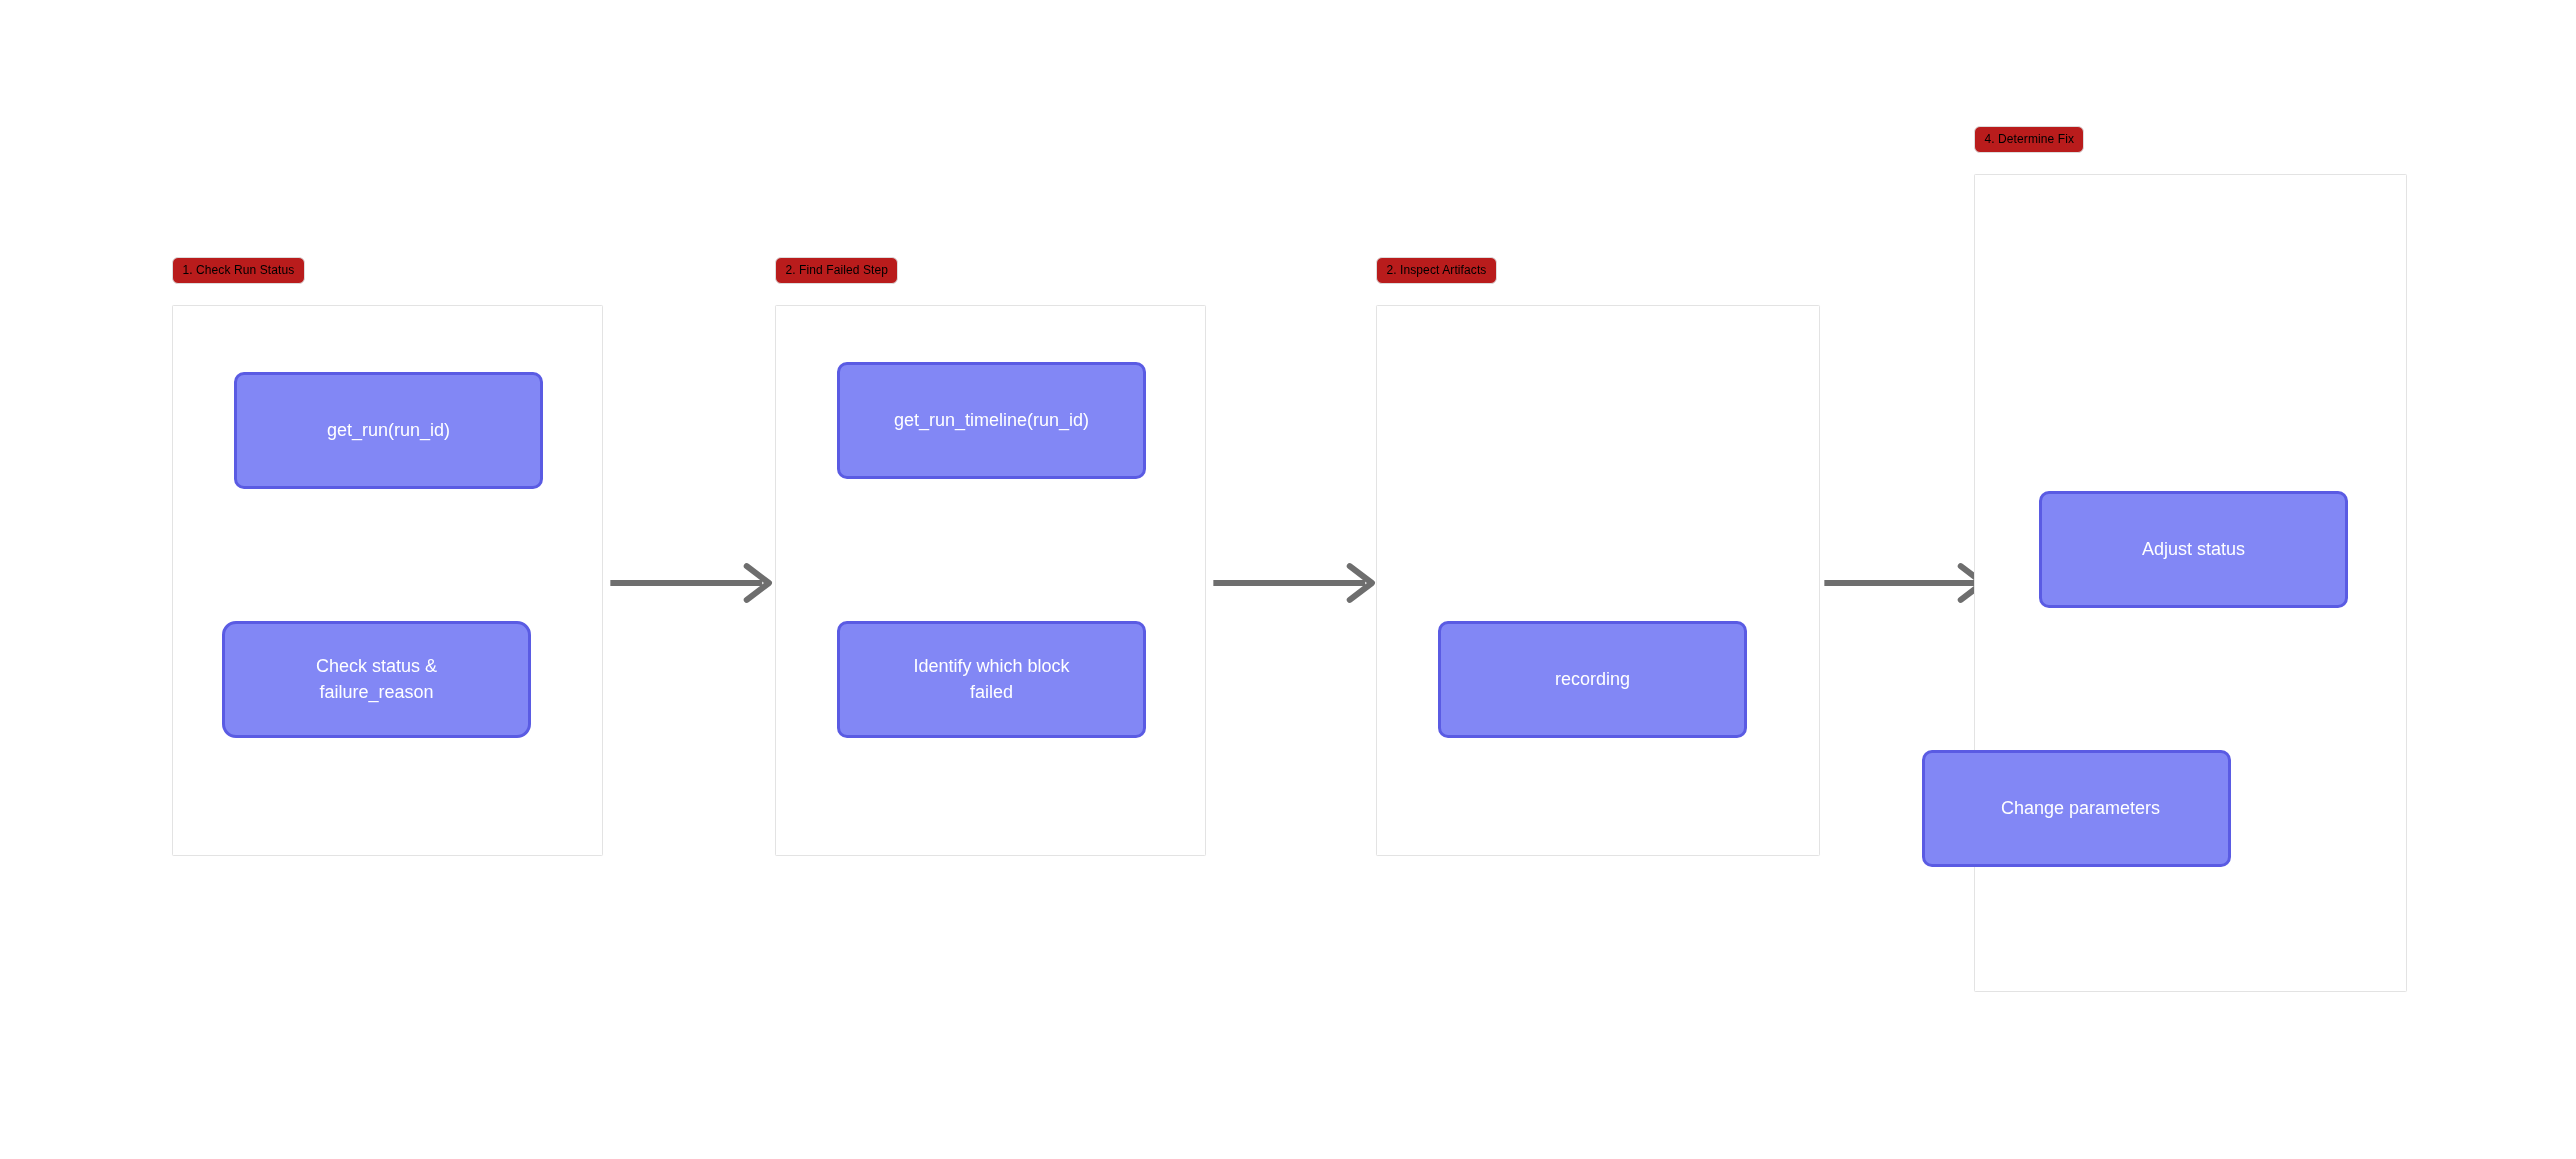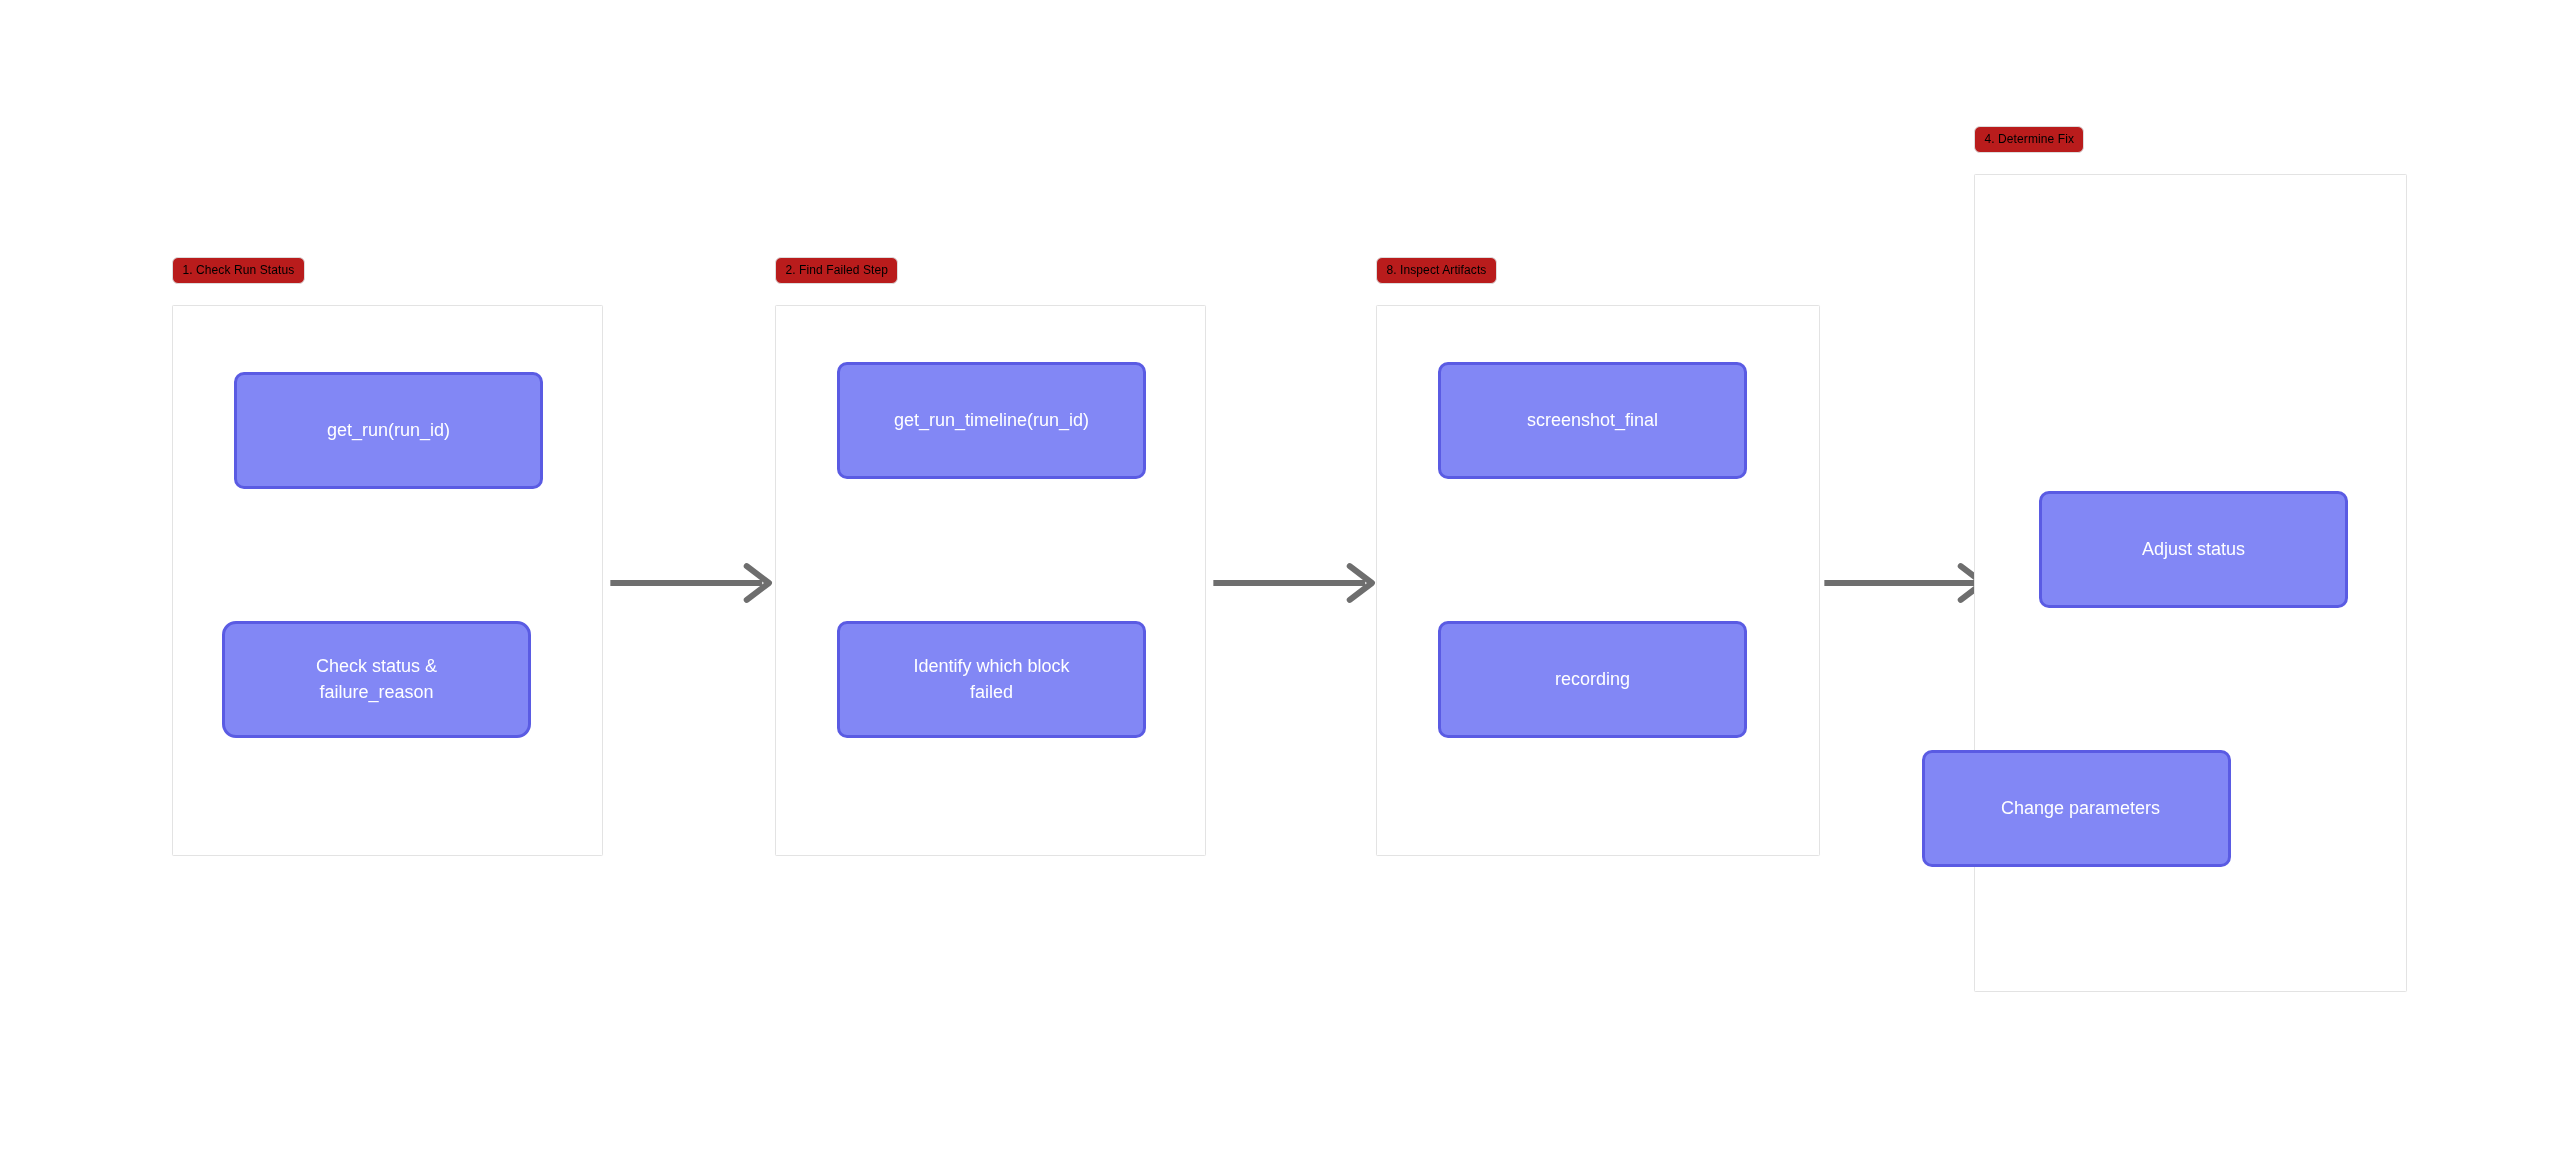--- a/index.html
+++ b/index.html
@@ -91,24 +91,23 @@
   </div>
   <div class="node" style="left:837px; top:362px;">get_run_timeline(run_id)</div>
   <div class="node" style="left:837px; top:621px;">Identify which block
 failed</div>
 
   <svg class="arrow" style="left:1212px; top:562px;" width="168" height="42" viewBox="0 0 250 62">
     <line x1="2" y1="31" x2="228" y2="31" stroke="#6e6e6e" stroke-width="9" stroke-linecap="butt"></line>
     <polyline points="205,6 238,31 205,56" fill="none" stroke="#6e6e6e" stroke-width="9" stroke-linecap="round" stroke-linejoin="round"></polyline>
   </svg>
 
-  <div class="group-label" style="left:1376px; top:257px;">8. Inspect Artifacts</div>
+  <div class="group-label" style="left:1376px; top:257px;">2. Inspect Artifacts</div>
   <div class="group" style="left:1376px; top:305px; width:444px; height:551px;">
   </div>
-  <div class="node" style="left:1438px; top:362px;">screenshot_final</div>
   <div class="node" style="left:1438px; top:621px;">recording</div>
 
   <svg class="arrow" style="left:1823px; top:562px;" width="168" height="42" viewBox="0 0 250 62">
     <line x1="2" y1="31" x2="228" y2="31" stroke="#6e6e6e" stroke-width="9" stroke-linecap="butt"></line>
     <polyline points="205,6 238,31 205,56" fill="none" stroke="#6e6e6e" stroke-width="9" stroke-linecap="round" stroke-linejoin="round"></polyline>
   </svg>
 
   <div class="group-label" style="left:1974px; top:126px;">4. Determine Fix</div>
   <div class="group" style="left:1974px; top:174px; width:433px; height:818px;">
   </div>

